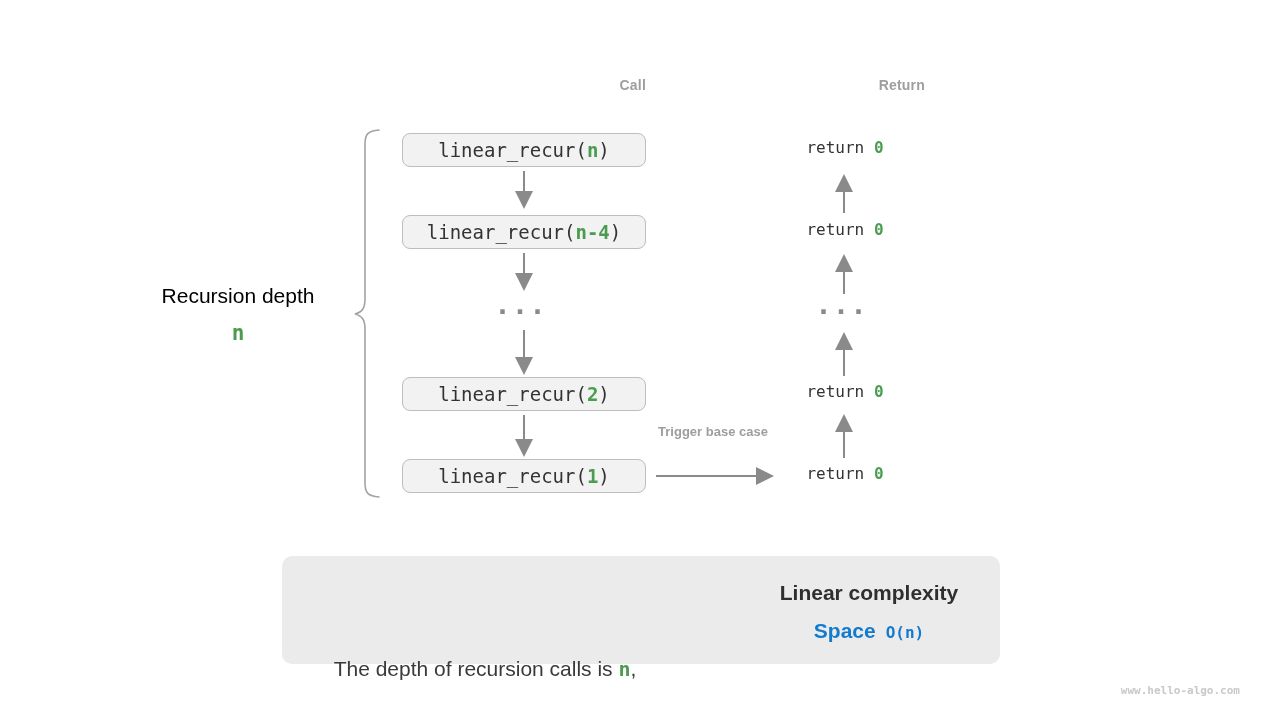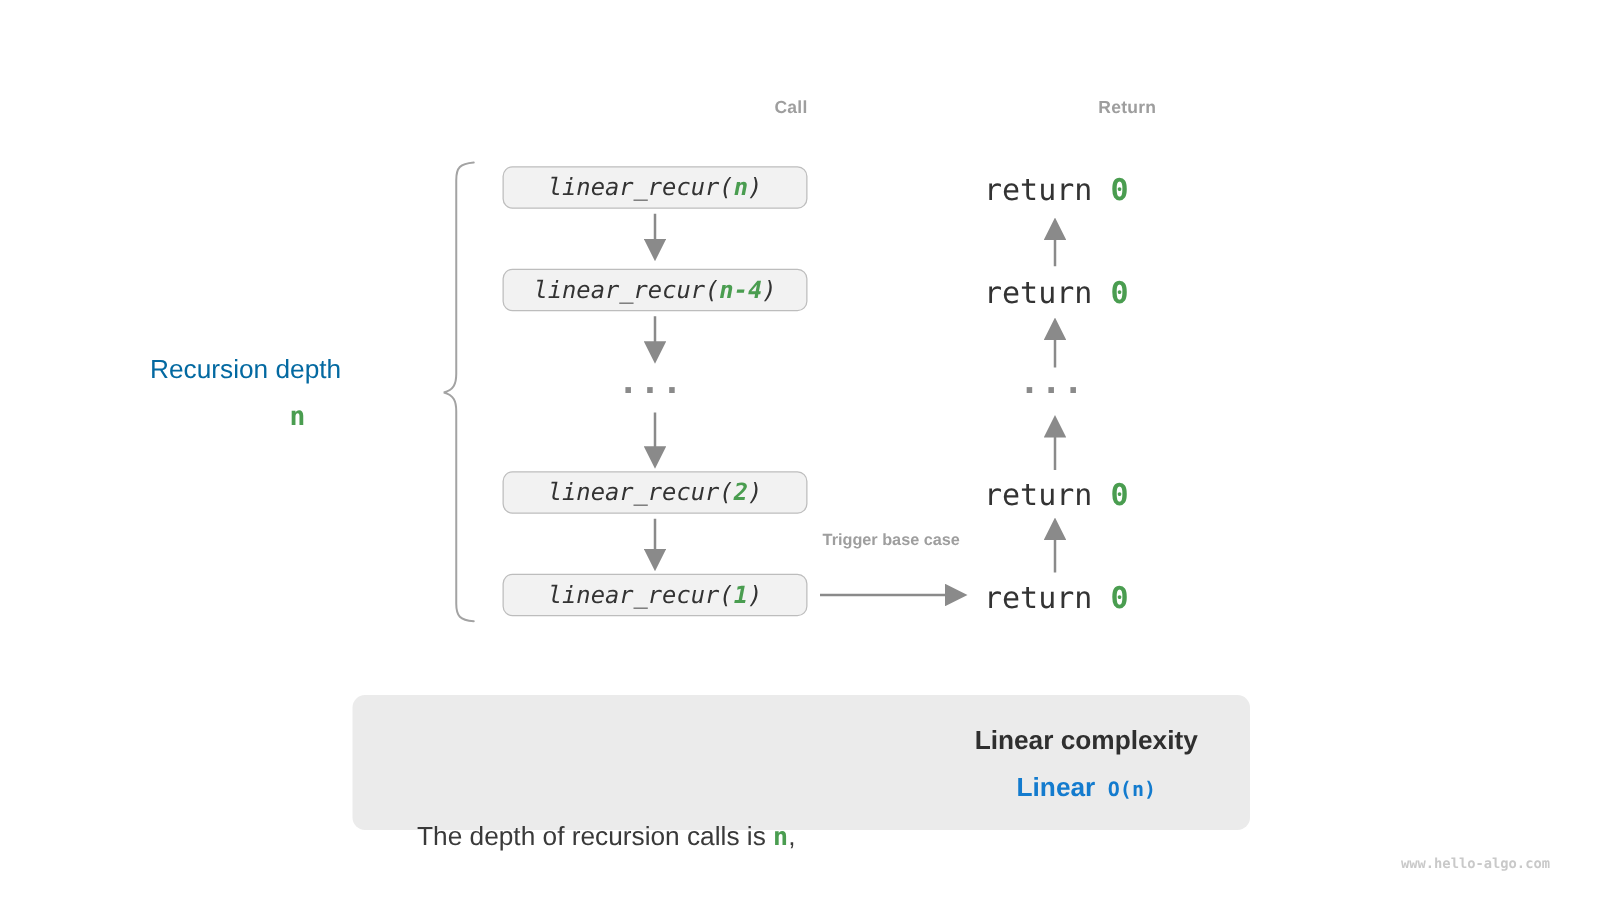--- a/index.html
+++ b/index.html
@@ -10,36 +10,35 @@
   .col-header{
     position:absolute;top:61px;font-size:14px;font-weight:bold;color:var(--gray-label);
     text-align:right;letter-spacing:.2px;margin-top:16px;
   }
   .code-box{
     position:absolute;left:402px;width:244px;height:34px;box-sizing:border-box;
     background:var(--box-fill);border:1px solid var(--box-border);border-radius:8px;
     display:flex;align-items:center;justify-content:center;
     font-family:"DejaVu Sans Mono",monospace;font-size:19px;color:var(--code-text);
     white-space:pre;
-    font-style:italic;
   }
   .code-box .arg{color:var(--green);font-weight:bold;}
   .return-item{
     position:absolute;left:765px;width:160px;text-align:center;
-    font-family:"DejaVu Sans Mono",monospace;font-size:24px;color:var(--code-text);
+    font-family:"DejaVu Sans Mono",monospace;font-size:16px;color:var(--code-text);
     white-space:pre;
   }
   .return-item .val{color:var(--green);font-weight:bold;}
   .dots{
     position:absolute;top:293px;text-align:center;font-family:"DejaVu Sans",sans-serif;
     font-weight:bold;font-size:25px;color:var(--arrow);letter-spacing:8px;line-height:25px;
   }
   .depth-title{
-    position:absolute;left:120px;width:236px;top:284px;
-    font-size:21px;color:#0369a1;
+    position:absolute;left:120px;width:236px;top:284px;text-align:center;
+    font-size:21px;color:#000000;
   }
   .depth-value{
     position:absolute;left:120px;width:236px;top:321px;text-align:center;
     font-family:"DejaVu Sans Mono",monospace;font-size:21px;font-weight:bold;color:var(--green);
   }
   .trigger-label{
     position:absolute;left:603px;width:220px;top:424px;text-align:center;
     font-size:13px;font-weight:bold;color:var(--gray-label);
   }
   .summary-panel{
@@ -117,18 +116,18 @@
 
   <div class="trigger-label">Trigger base case</div>
 
   <div class="summary-panel"></div>
   <div class="panel-left">
     <div><span>The depth of recursion calls is </span><span class="arg">n</span><span>,</span></div>
     
   </div>
   <div class="panel-right">
     <div class="title">Linear complexity</div>
-    <div><span class="word">Linear</span><span class="notation">O(n)</span></div>
+    <div><span class="word">Space</span><span class="notation">O(n)</span></div>
   </div>
 
   <div class="watermark">www.hello-algo.com</div>
 
 </div>
 
 </body></html>

